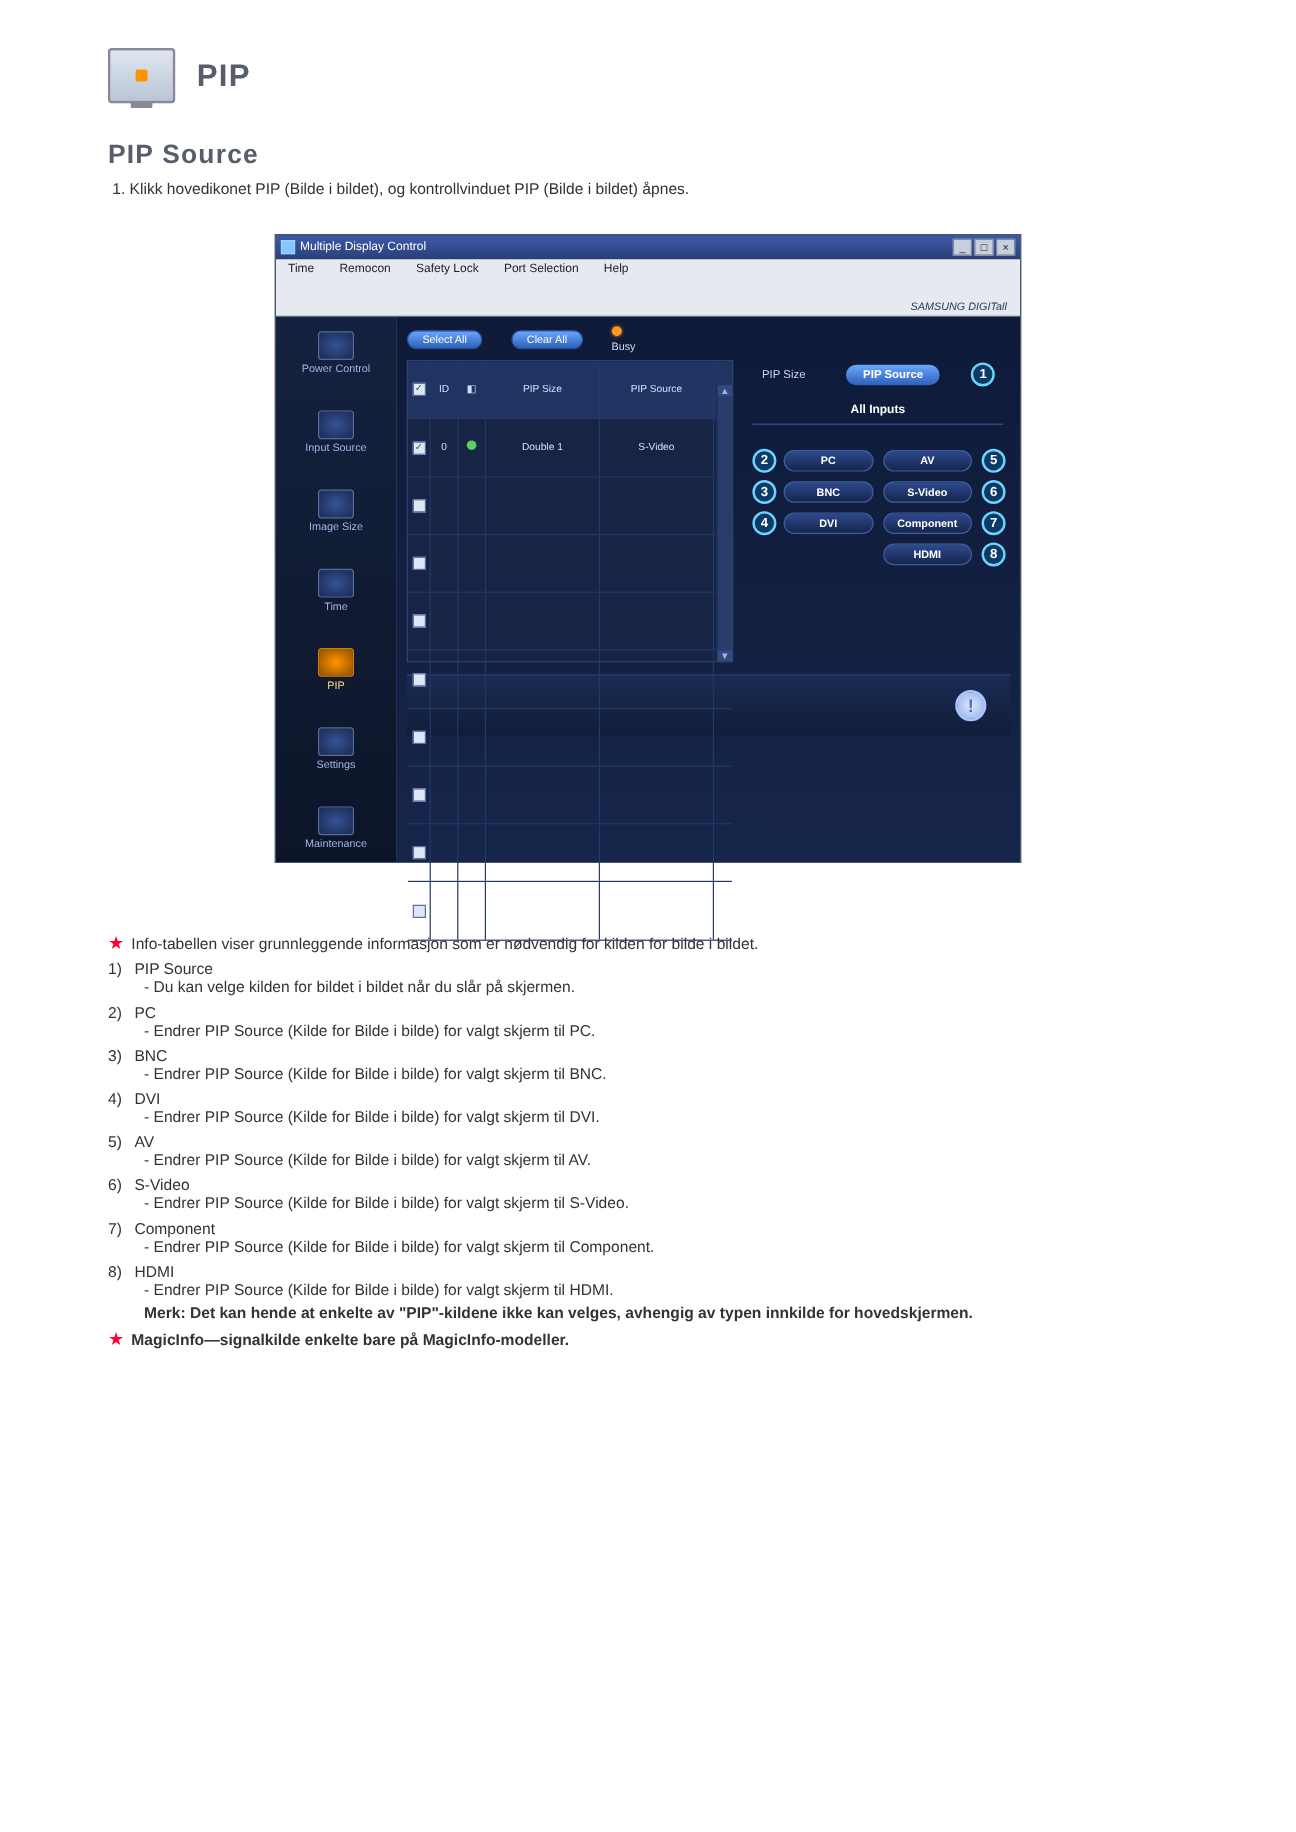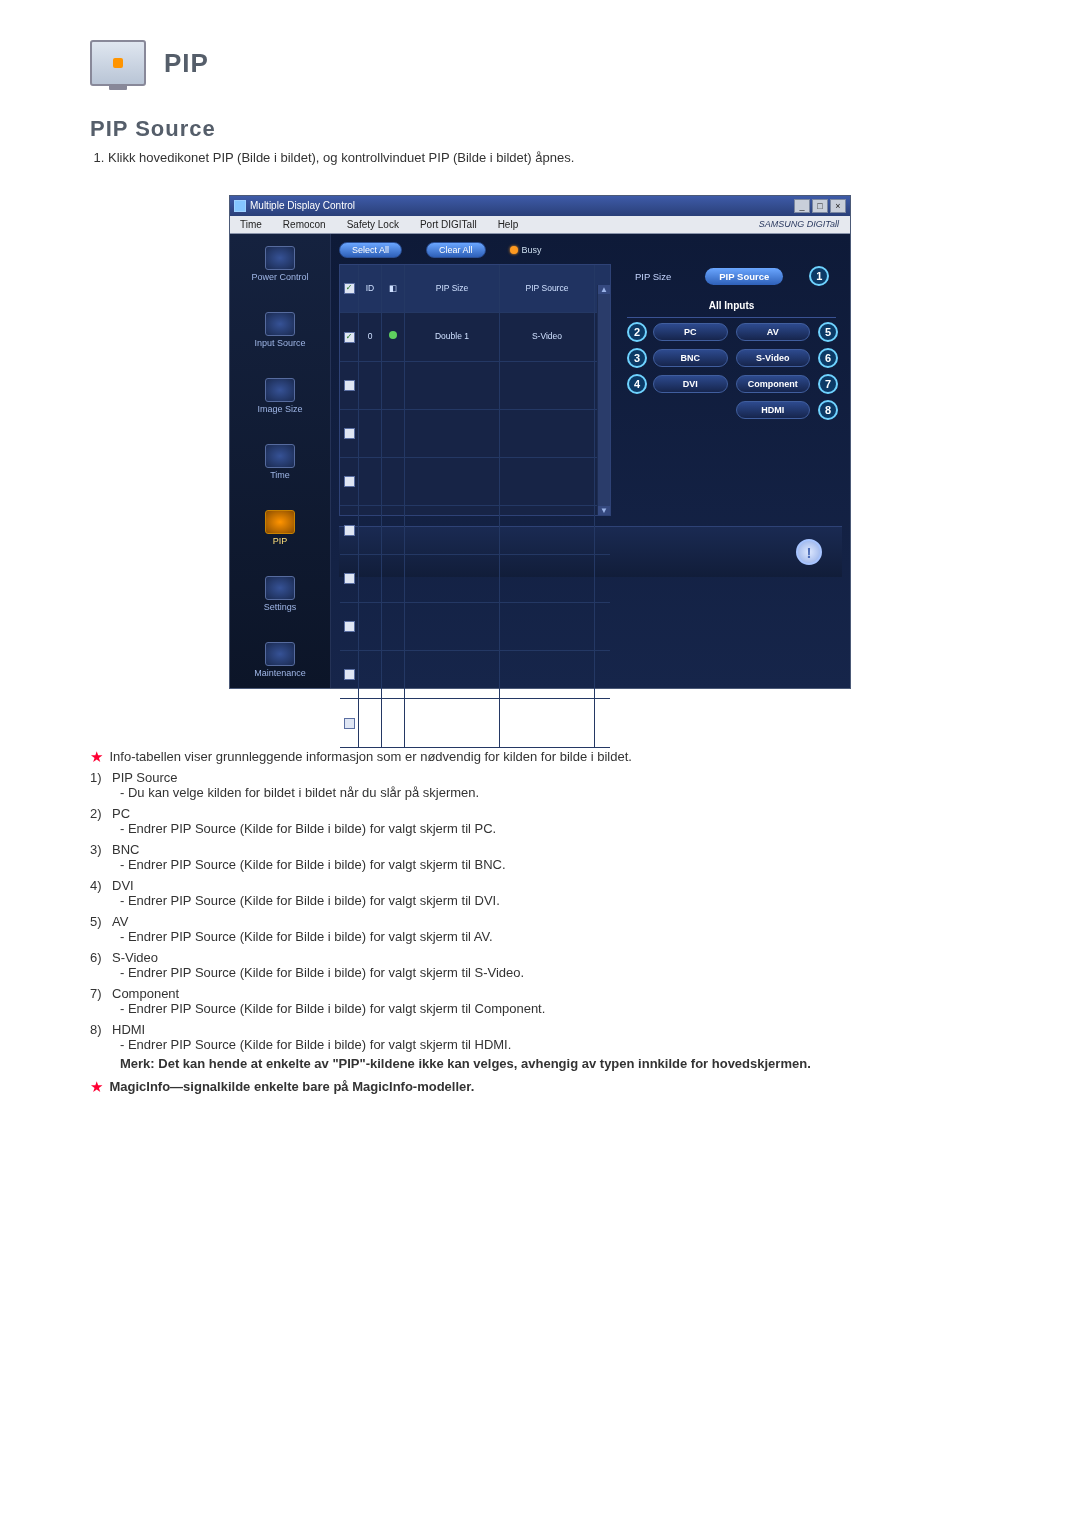--- a/index.html
+++ b/index.html
@@ -76,21 +76,21 @@
   .winbtn { width:14px; height:12px; background:#c9cfda; color:#222; display:flex;align-items:center;justify-content:center; font-size:9px; border:1px solid #7c88a0;}
   .menubar {
     background: #e6e9ef;
     color: #222;
     display: flex;
     gap: 0;
     font-size: 10px;
     border-bottom: 1px solid #8a94ab;
   }
   .menubar span { padding: 3px 10px; border-right:1px solid transparent; }
-  .brand { margin-left:auto; padding:3px 8px; font-style:italic; color:#2b3a60; font-size:9px;}
+  .brand { margin-left:auto; padding:3px 8px; font-style:italic; color:#2b3a60; font-size:9px;margin-top:31px;}
   .app-body { display:flex; background:#0f1830; }
   .sidebar {
     width: 96px;
     background: linear-gradient(#15223f, #0c1528);
     padding: 6px 2px;
     display:flex; flex-direction:column; gap:20px;
     border-right:1px solid #243256;
   }
   .side-item { text-align:center; font-size:9px; color:#9fb6e6; padding:4px 0; }
   .side-item.active { color:#ffdf7a;}
@@ -101,21 +101,21 @@
     background: linear-gradient(#0e1a38,#16254a);
     min-height: 340px;
   }
   .toolbar-row { display:flex; align-items:center; gap:24px; margin-bottom:6px;}
   .oval-btn {
     padding: 2px 12px;
     border-radius: 10px;
     background: linear-gradient(#6aa6ff,#2e60b8);
     color:#fff; font-size:9px; border:1px solid #2a4e93;
   }
-  .busy { display:flex; align-items:center; gap:4px; color:#cde; font-size:9px;}
+  .busy { display:flex; gap:4px; color:#cde; font-size:9px;flex-direction:column;}
   .busy .led { width:8px;height:8px;border-radius:50%; background:#ff9a20; box-shadow:0 0 3px #ff9a20;}
   .cols { display:flex; gap:10px; }
   .grid-panel {
     width: 270px; height: 250px;
     background: #172446;
     border:1px solid #2e4276;
     position:relative;
   }
   .grid-head, .grid-row { display:flex; border-bottom:1px solid #243864;}
   .grid-head div, .grid-row div {
@@ -140,21 +140,21 @@
     padding:3px 14px;
   }
   .callout {
     width:16px;height:16px;border:2px solid #6fd3ff; border-radius:50%;
     background:#0c3a66; color:#fff; font-weight:bold; font-size:11px;
     display:inline-flex; align-items:center; justify-content:center;
     font-family: Arial, sans-serif;
   }
   .all-inputs {
     text-align:center; font-size:10px; font-weight:bold; color:#fff;
-    border-bottom:1px solid #3a5293; padding:4px 0 6px; margin-bottom:4px;
+    border-bottom:1px solid #3a5293; padding:4px 0 6px; margin-bottom:20px;
   }
   .btn-grid { display:grid; grid-template-columns: 18px 1fr 1fr 18px; gap:6px 8px; align-items:center;}
   .src-btn {
     background: linear-gradient(#2d4a8e,#16254d);
     border:1px solid #405e9e; border-radius:9px;
     color:#fff; font-size:9px; text-align:center; padding:3px 0;
     font-weight:bold;
   }
   .src-btn.wide { grid-column: 3 / 4; }
   .spacer{height:0;}
@@ -208,21 +208,21 @@
     <span class="winbtns">
       <span class="winbtn">_</span>
       <span class="winbtn">□</span>
       <span class="winbtn">×</span>
     </span>
   </div>
   <div class="menubar">
     <span>Time</span>
     <span>Remocon</span>
     <span>Safety Lock</span>
-    <span>Port DIGITall</span>
+    <span>Port Selection</span>
     <span>Help</span>
     <span class="brand">SAMSUNG DIGITall</span>
   </div>
   <div class="app-body">
     <div class="sidebar">
       <div class="side-item"><span class="side-ico"></span><span>Power Control</span></div>
       <div class="side-item"><span class="side-ico"></span><span>Input Source</span></div>
       <div class="side-item"><span class="side-ico"></span><span>Image Size</span></div>
       <div class="side-item"><span class="side-ico"></span><span>Time</span></div>
       <div class="side-item active"><span class="side-ico pip"></span><span>PIP</span></div>

